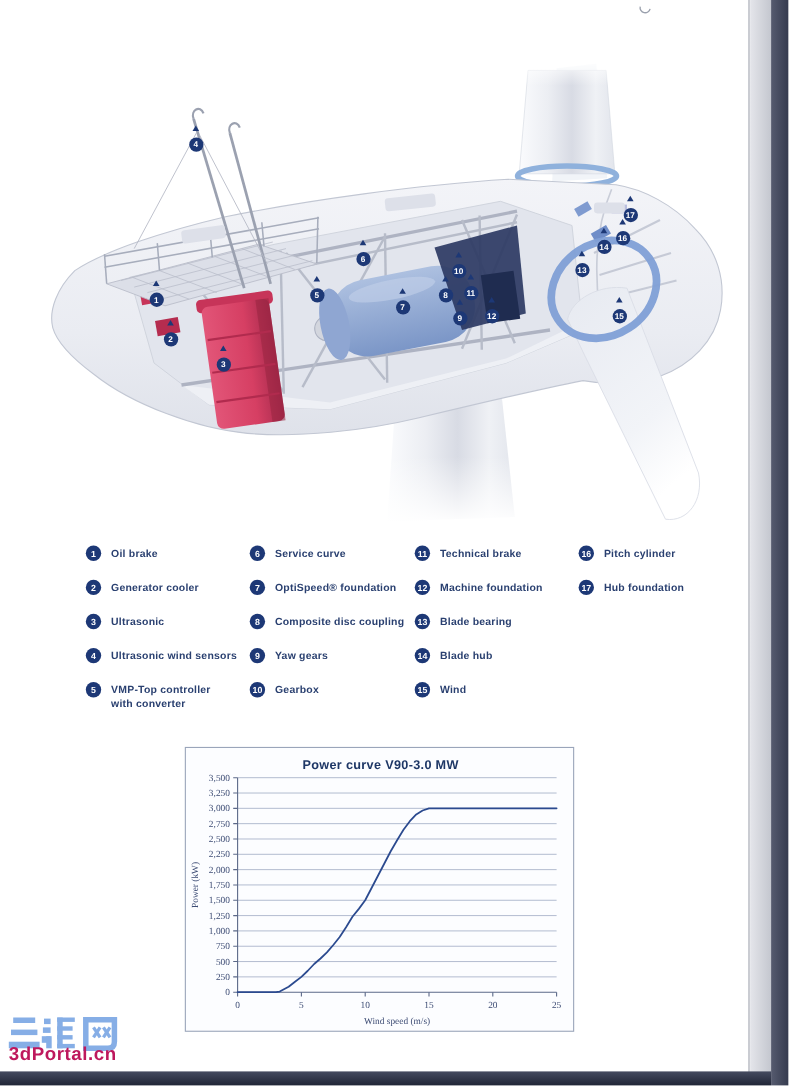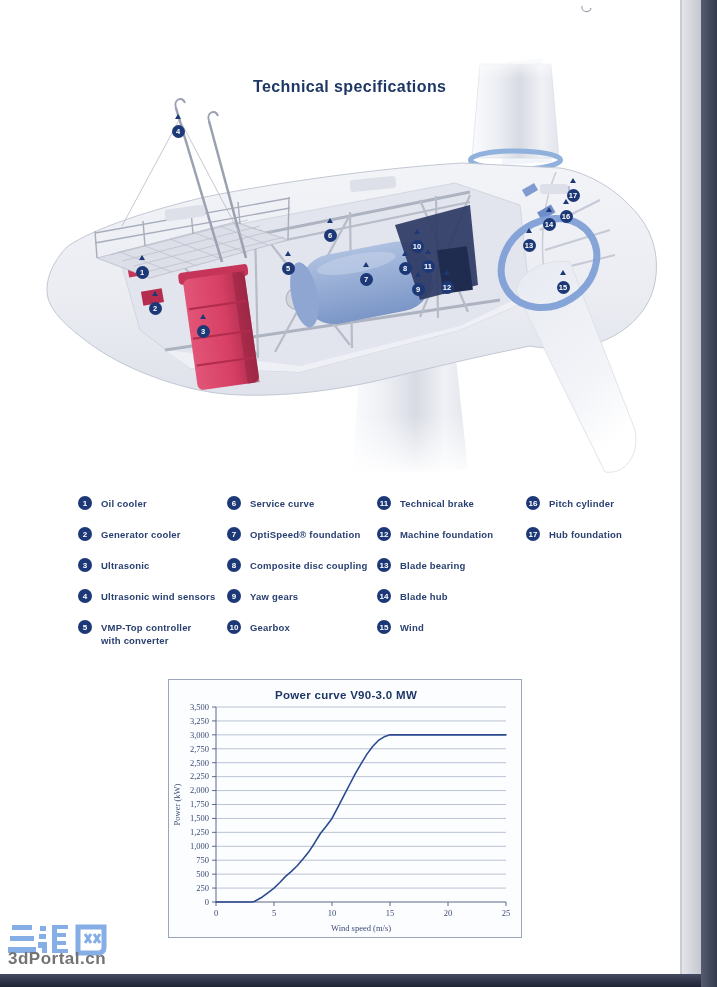--- a/index.html
+++ b/index.html
@@ -26,21 +26,21 @@
   
   .chart-box{position:absolute;left:168px;top:679px;width:354px;height:259px;box-sizing:border-box;
      border:1px solid #9aa5ba;background:#fcfdff;}
   .grid{stroke:#a9b3c9;stroke-width:.8;}
   .axis{stroke:#5b6888;stroke-width:1;}
   .curve{fill:none;stroke:#2b4a8f;stroke-width:1.6;stroke-linejoin:round;stroke-linecap:round;}
   .ser{font-family:"Liberation Serif",serif;font-size:8.5px;fill:#3d4c74;}
   .ctitle{font-family:"Liberation Sans",sans-serif;font-weight:bold;font-size:11.5px;fill:#1e3766;letter-spacing:.3px;}
   
   .watermark{position:absolute;left:6px;top:922px;}
-  .wm-site{position:absolute;left:8px;top:949px;font-size:17px;font-weight:bold;color:#737373;letter-spacing:.5px;}
+  .wm-site{position:absolute;left:8px;top:949px;font-size:17px;font-weight:bold;color:#be185d;letter-spacing:.5px;}
   
   .edge-line{position:absolute;left:680px;top:0;width:2px;height:975px;background:#b3b6bf;opacity:.7;}
   .edge-gray{position:absolute;left:682px;top:0;width:19px;height:975px;
      background:linear-gradient(to right,#e4e5ea,#c4c7cf);}
   .edge-dark{position:absolute;left:701px;top:0;width:16px;height:987px;
      background:linear-gradient(to right,#565b6f,#343a4e);}
   .bottom-strip{position:absolute;left:0;top:974px;width:701px;height:13px;
      background:linear-gradient(#454b60,#1f2435);}
 </style>
 </head>
@@ -235,27 +235,26 @@
       <div class="tri" style="left: 545.5px; top: 206.5px;"></div>
       <div class="dot" style="left: 542.5px; top: 217.5px;">14</div>
       <div class="tri" style="left: 559.5px; top: 269.5px;"></div>
       <div class="dot" style="left: 556.5px; top: 280.5px;">15</div>
       <div class="tri" style="left: 562.5px; top: 198.5px;"></div>
       <div class="dot" style="left: 559.5px; top: 209.5px;">16</div>
       <div class="tri" style="left: 569.5px; top: 177.5px;"></div>
       <div class="dot" style="left: 566.5px; top: 188.5px;">17</div>
     </div>
 
-  <div class="page-title">Technical specifications</div>
 
   <div id="legend">
       <div class="legend-col" style="left: 78px;">
         <div class="legend-row">
           <span class="badge">1</span>
-          <span class="legend-label">Oil cooler</span>
+          <span class="legend-label">Oil brake</span>
         </div>
         <div class="legend-row">
           <span class="badge">2</span>
           <span class="legend-label">Generator cooler</span>
         </div>
         <div class="legend-row">
           <span class="badge">3</span>
           <span class="legend-label">Ultrasonic</span>
         </div>
         <div class="legend-row">

